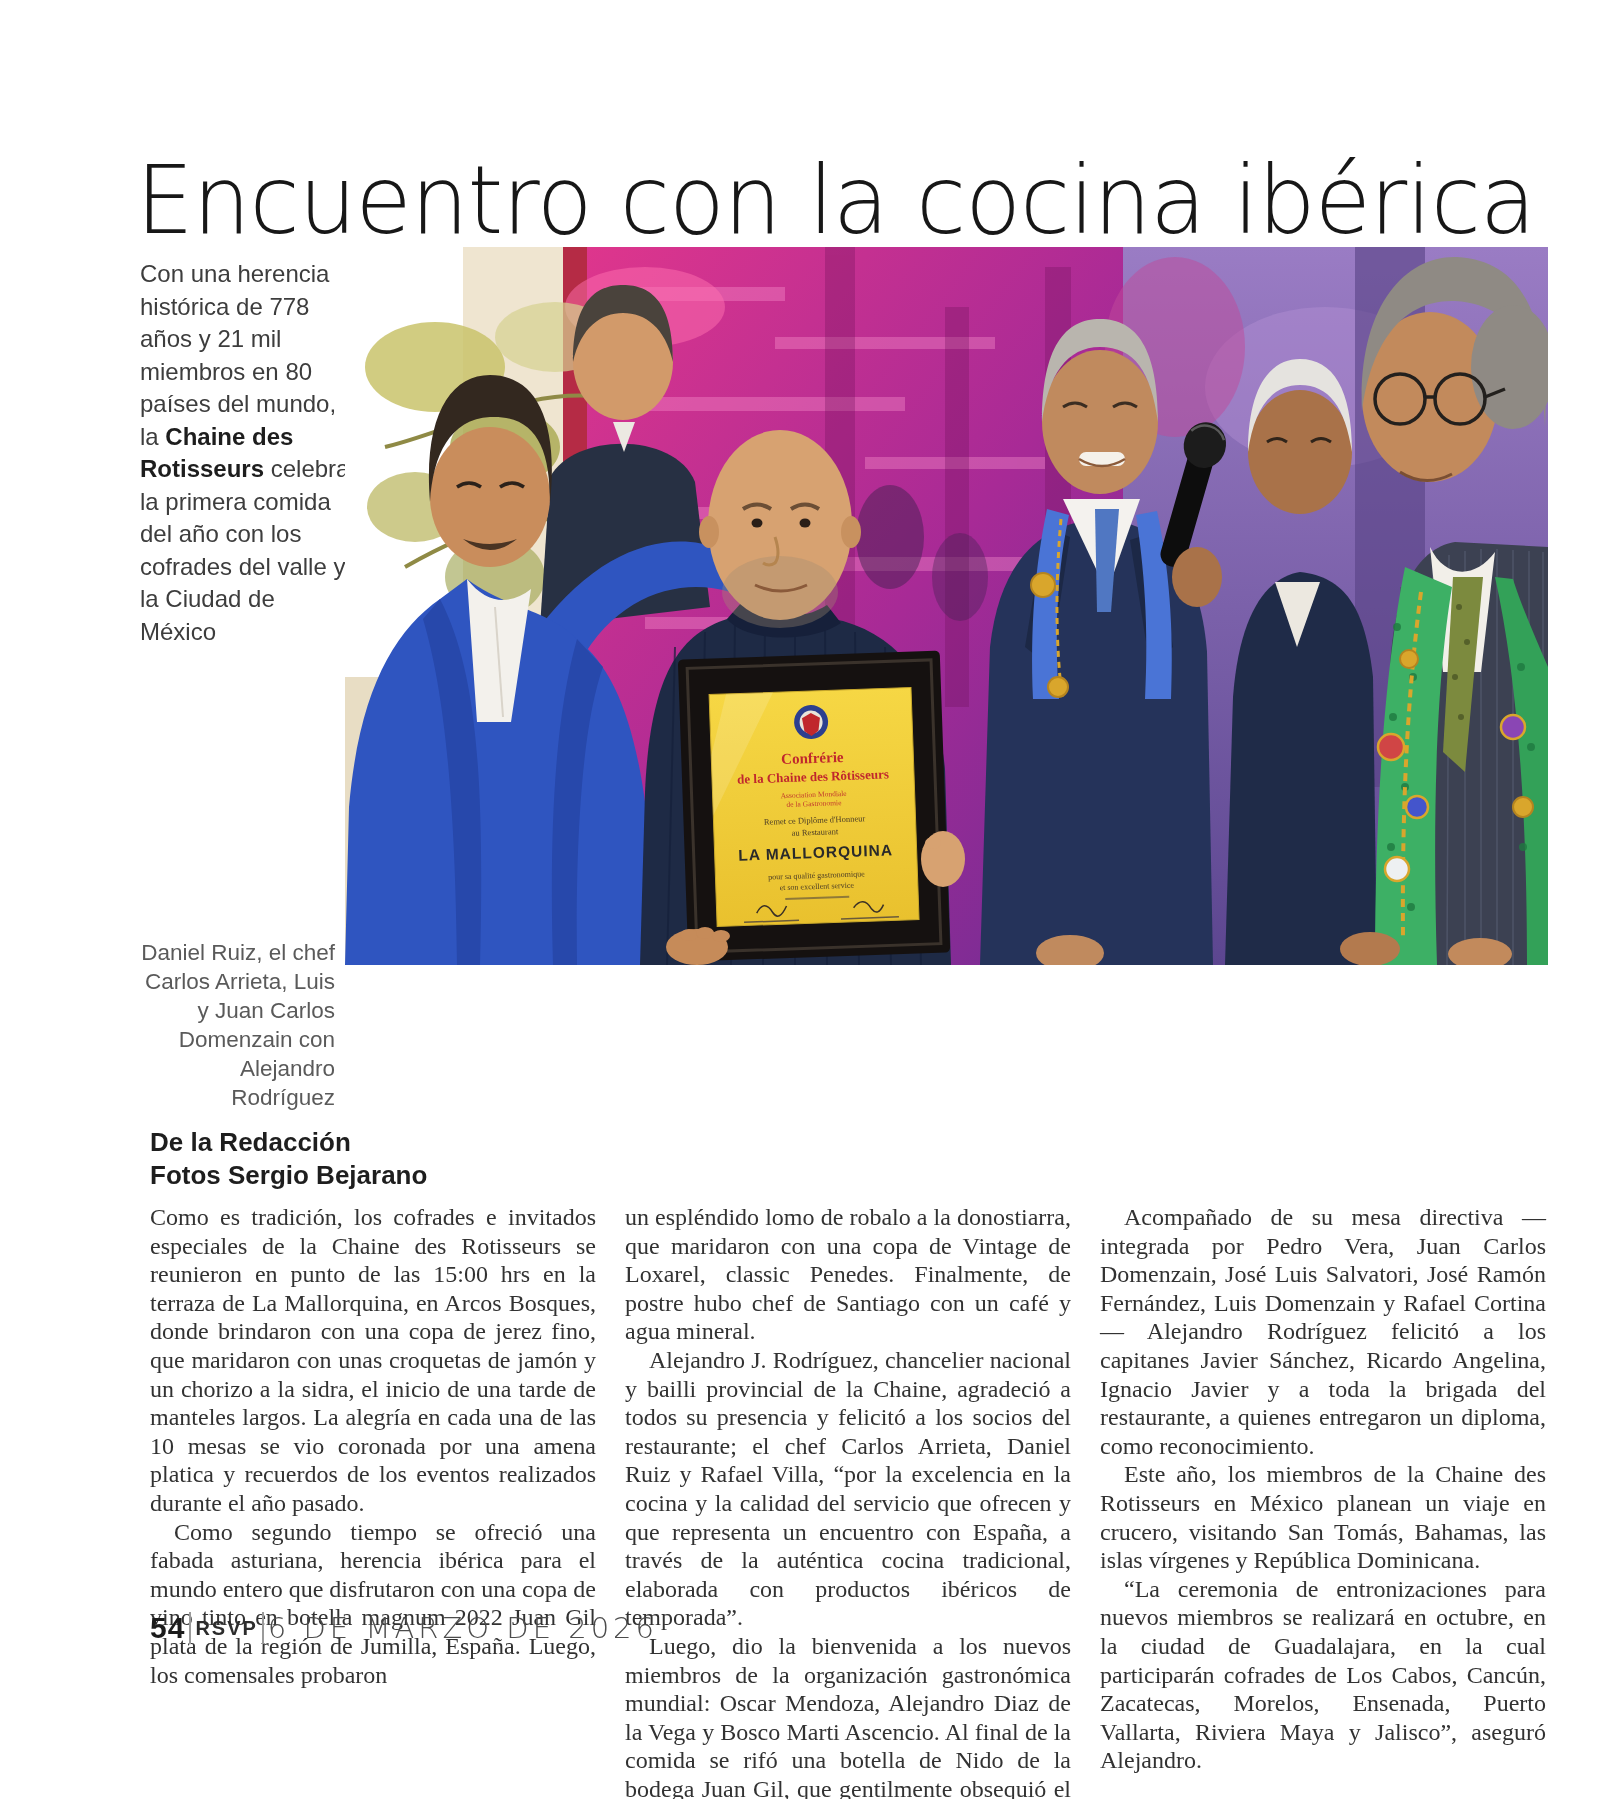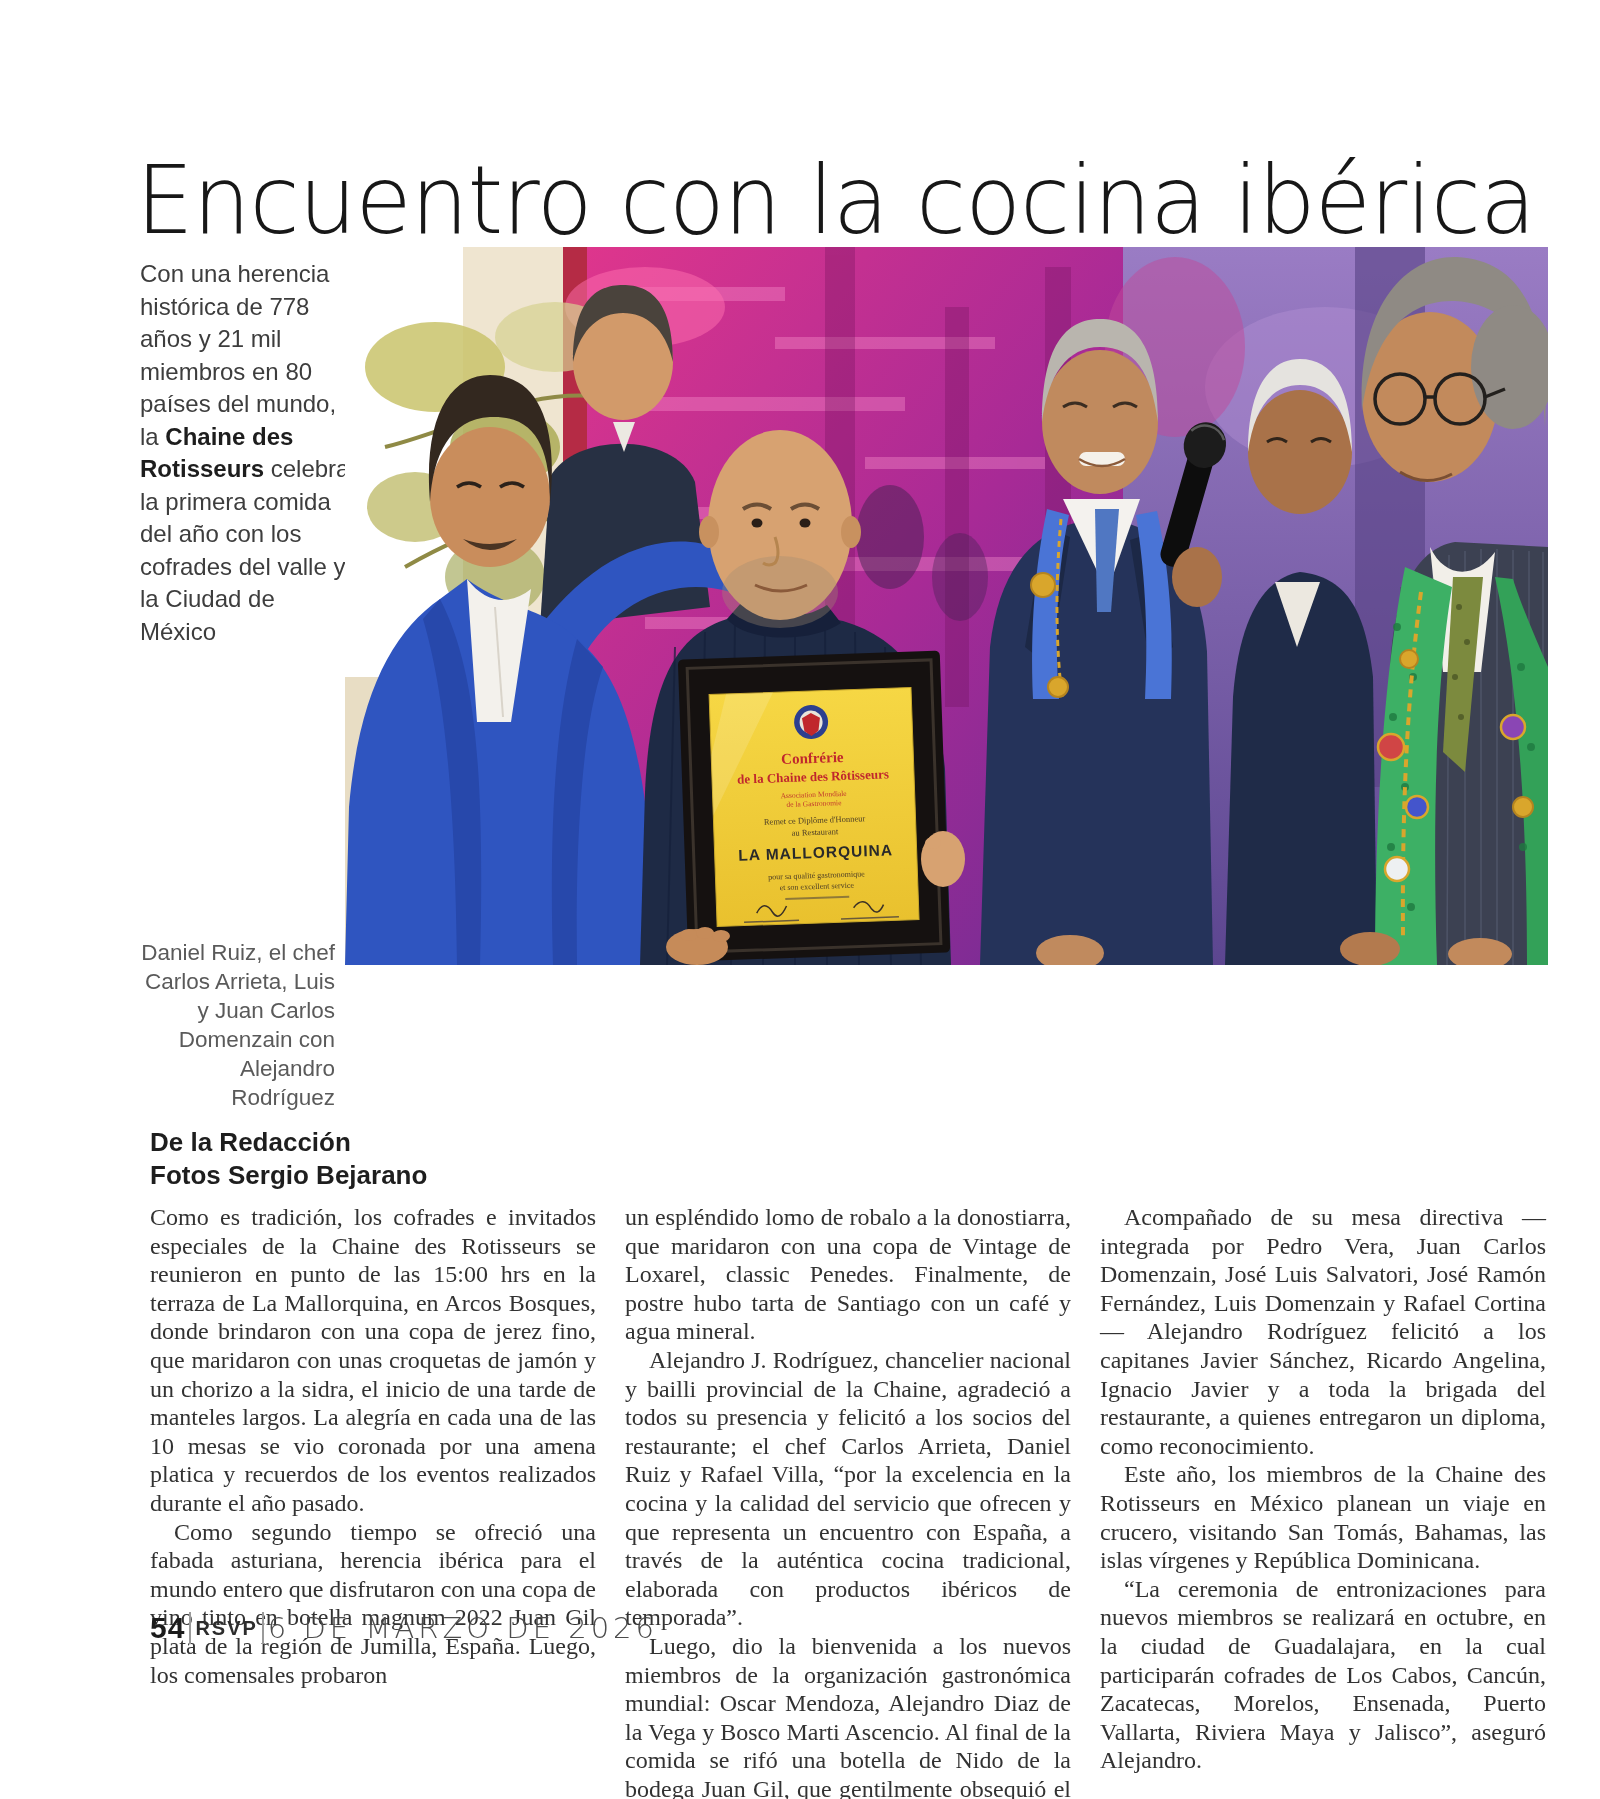--- a/index.html
+++ b/index.html
@@ -301,21 +301,21 @@
   <div>De la Redacción</div>
   <div>Fotos Sergio Bejarano</div>
 </div>
 
 <div class="columns">
   <div class="col">
     <p class="no-indent">Como es tradición, los cofrades e invitados especiales de la Chaine des Rotisseurs se reunieron en punto de las 15:00 hrs en la terraza de La Mallorquina, en Arcos Bosques, donde brindaron con una copa de jerez fino, que maridaron con unas croquetas de jamón y un chorizo a la sidra, el inicio de una tarde de manteles largos. La alegría en cada una de las 10 mesas se vio coronada por una amena platica y recuerdos de los eventos realizados durante el año pasado.</p>
     <p>Como segundo tiempo se ofreció una fabada asturiana, herencia ibérica para el mundo entero que disfrutaron con una copa de vino tinto en botella magnum 2022 Juan Gil plata de la región de Jumilla, España. Luego, los comensales probaron</p>
   </div>
   <div class="col">
-    <p class="no-indent">un espléndido lomo de robalo a la donostiarra, que maridaron con una copa de Vintage de Loxarel, classic Penedes. Finalmente, de postre hubo tarta de Santiago con un café y agua mineral.</p>
+    <p class="no-indent">un espléndido lomo de robalo a la donostiarra, que maridaron con una copa de Vintage de Loxarel, classic Penedes. Finalmente, de postre hubo chef de Santiago con un café y agua mineral.</p>
     <p>Alejandro J. Rodríguez, chancelier nacional y bailli provincial de la Chaine, agradeció a todos su presencia y felicitó a los socios del restaurante; el chef Carlos Arrieta, Daniel Ruiz y Rafael Villa, “por la excelencia en la cocina y la calidad del servicio que ofrecen y que representa un encuentro con España, a través de la auténtica cocina tradicional, elaborada con productos ibéricos de temporada”.</p>
     <p>Luego, dio la bienvenida a los nuevos miembros de la organización gastronómica mundial: Oscar Mendoza, Alejandro Diaz de la Vega y Bosco Marti Ascencio. Al final de la comida se rifó una botella de Nido de la bodega Juan Gil, que gentilmente obsequió el empresario Íñigo Castillo.</p>
   </div>
   <div class="col">
     <p>Acompañado de su mesa directiva —integrada por Pedro Vera, Juan Carlos Domenzain, José Luis Salvatori, José Ramón Fernández, Luis Domenzain y Rafael Cortina— Alejandro Rodríguez felicitó a los capitanes Javier Sánchez, Ricardo Angelina, Ignacio Javier y a toda la brigada del restaurante, a quienes entregaron un diploma, como reconocimiento.</p>
     <p>Este año, los miembros de la Chaine des Rotisseurs en México planean un viaje en crucero, visitando San Tomás, Bahamas, las islas vírgenes y República Dominicana.</p>
     <p>“La ceremonia de entronizaciones para nuevos miembros se realizará en octubre, en la ciudad de Guadalajara, en la cual participarán cofrades de Los Cabos, Cancún, Zacatecas, Morelos, Ensenada, Puerto Vallarta, Riviera Maya y Jalisco”, aseguró Alejandro.</p>
   </div>
 </div>
 

